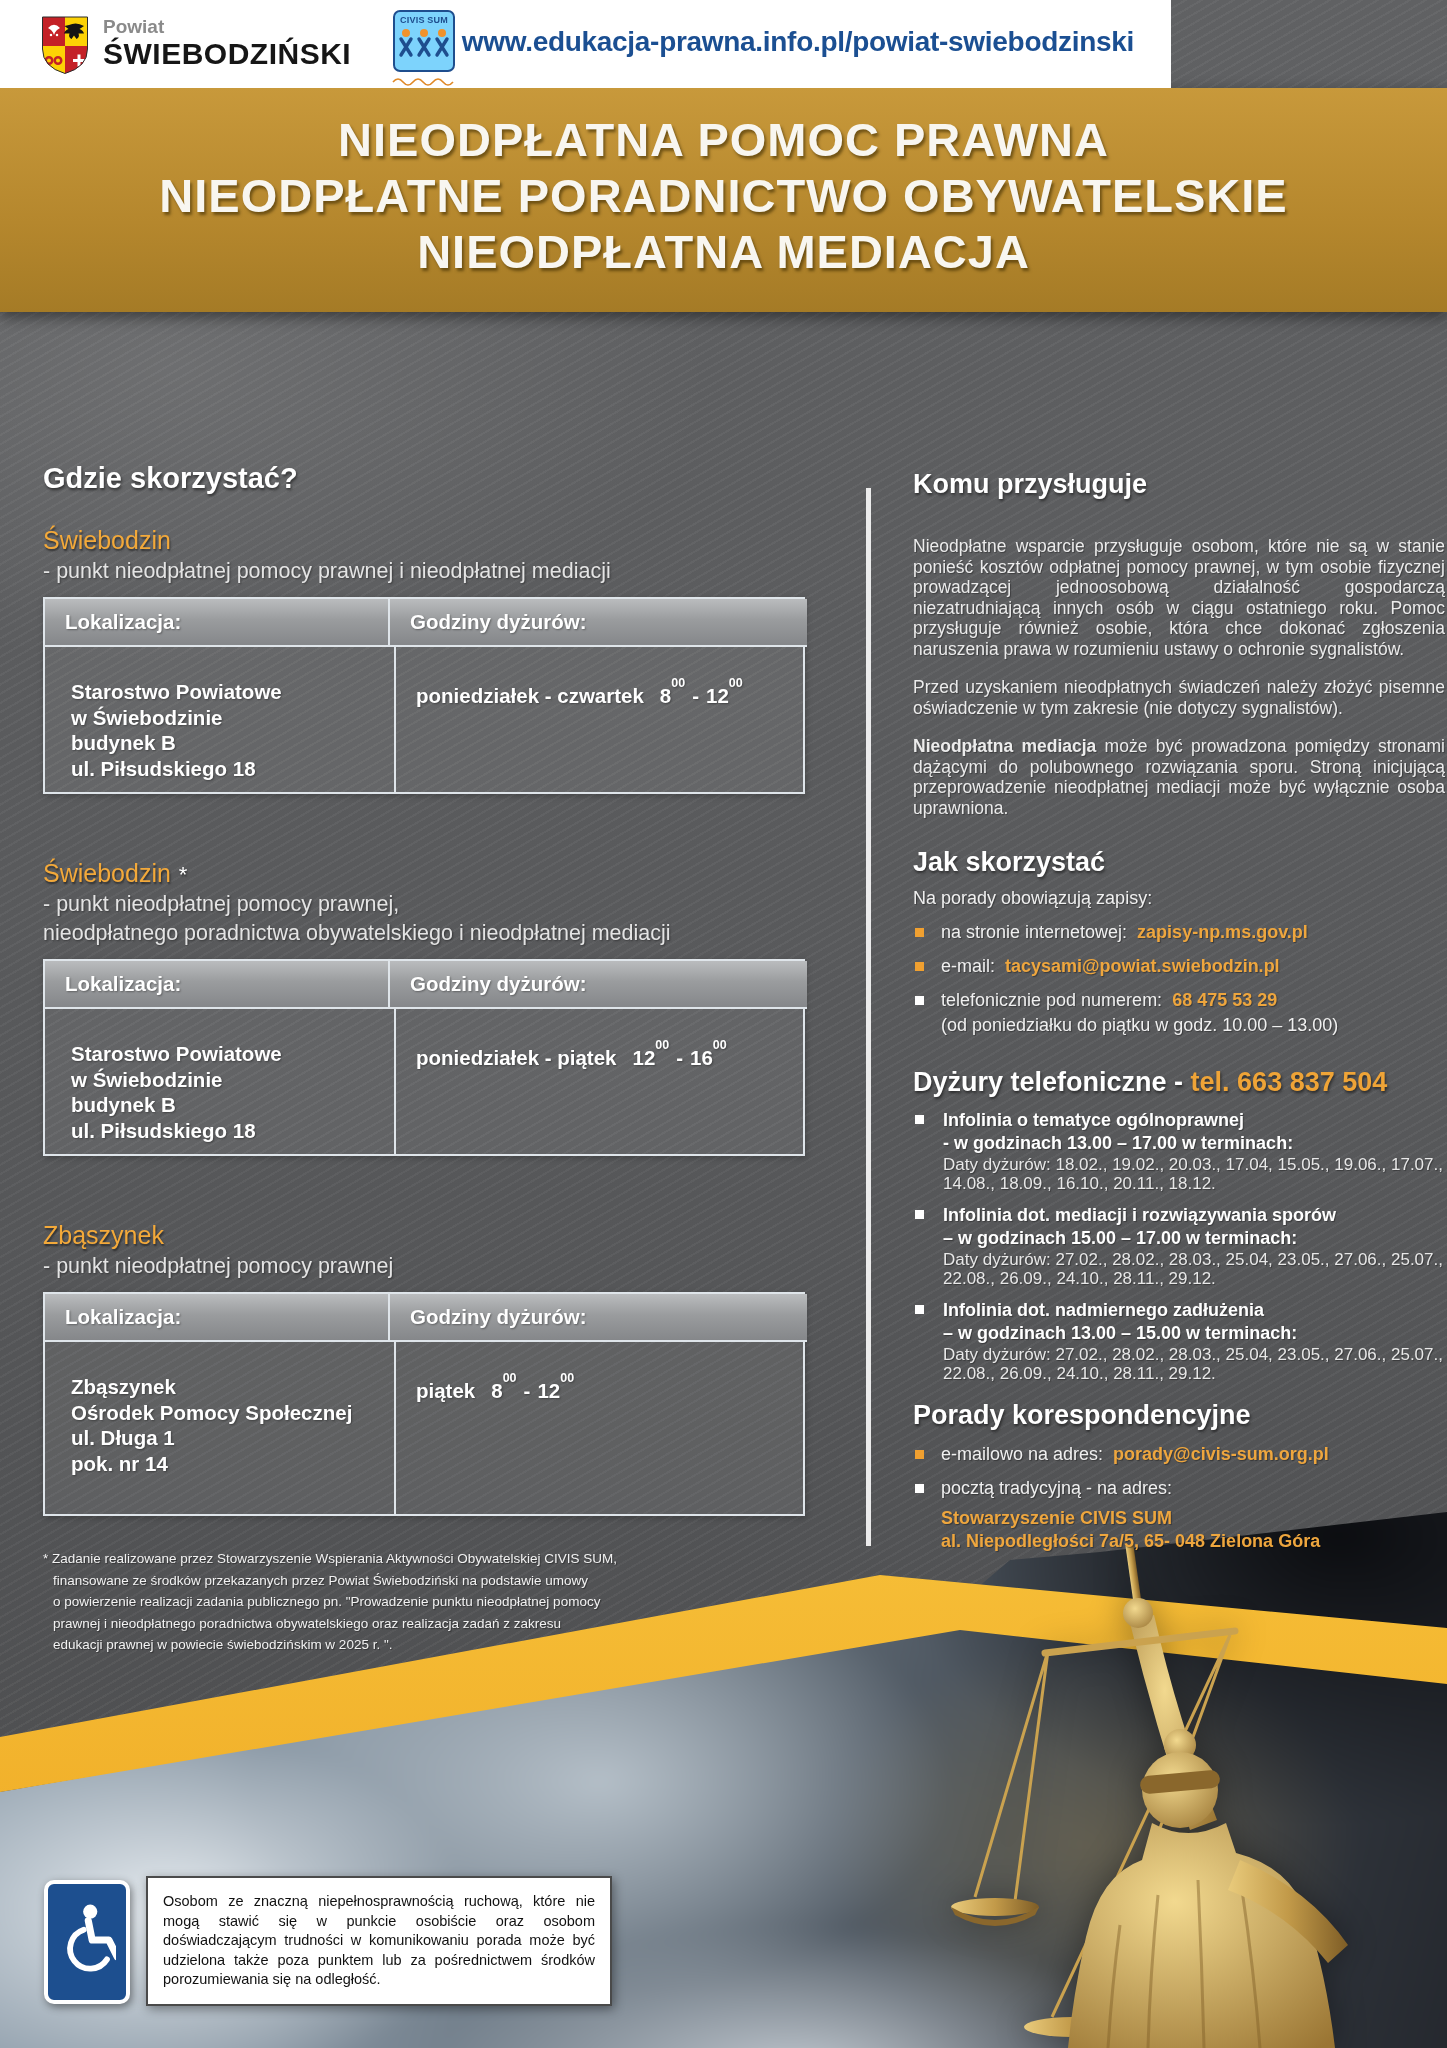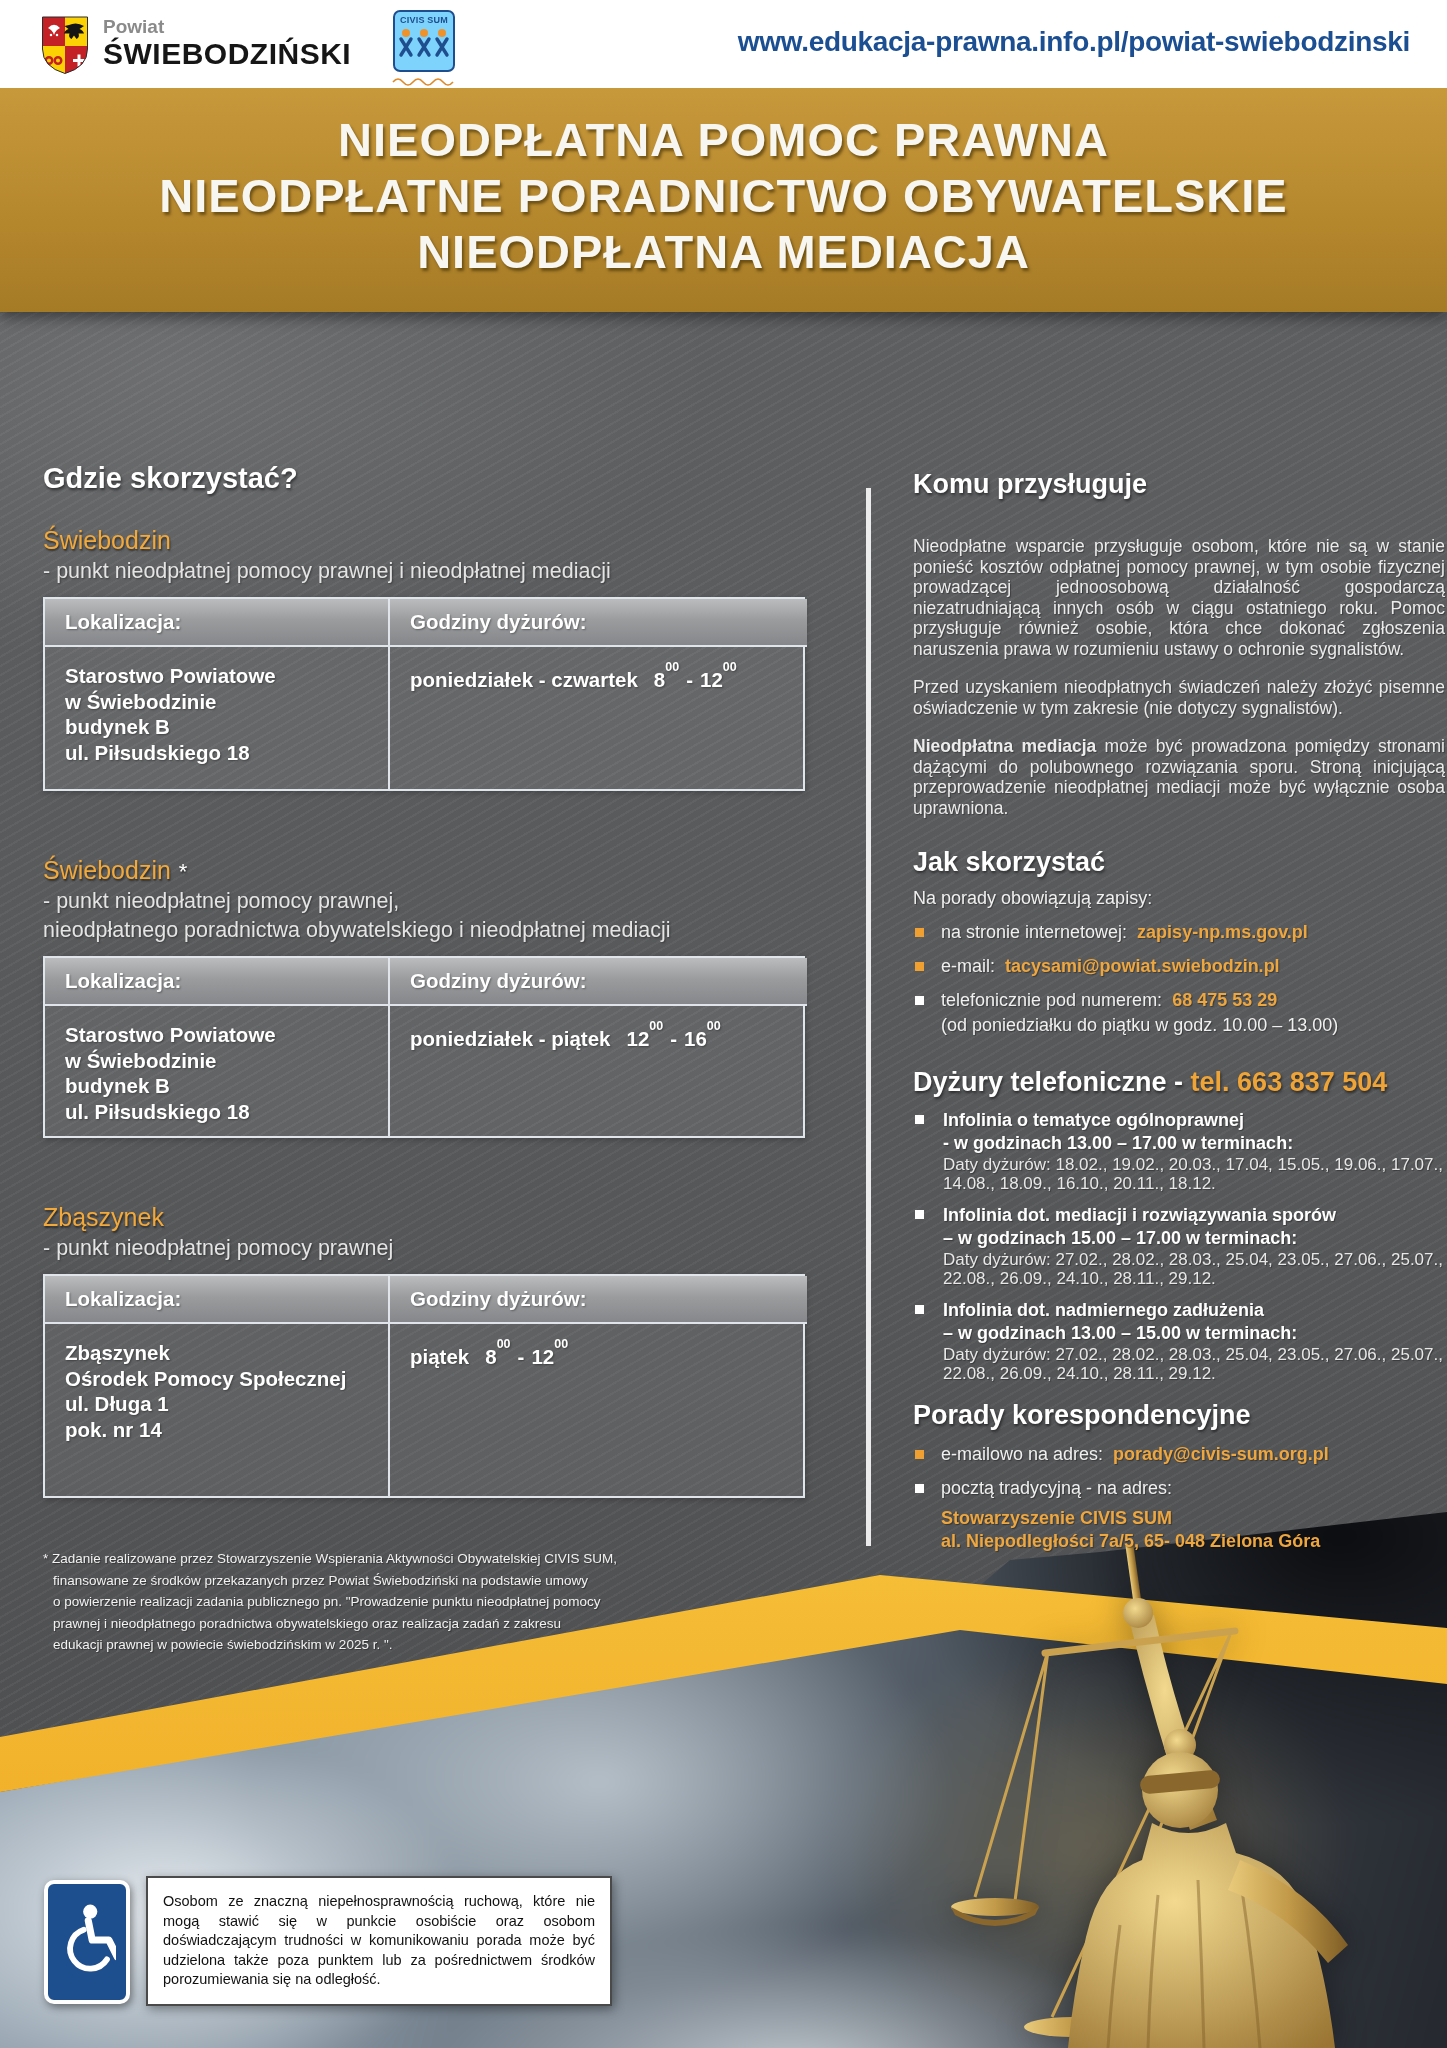--- a/index.html
+++ b/index.html
@@ -5,21 +5,21 @@
   html,body{margin:0;padding:0;background:#26272a;}
   .poster{position:relative;width:1447px;height:2048px;overflow:hidden;
           font-family:"Liberation Sans",sans-serif;background:#58595b;}
   
   .bg{position:absolute;inset:0;z-index:0;
       background:
         radial-gradient(ellipse 900px 500px at 12% 18%, rgba(255,255,255,.10), rgba(255,255,255,0) 60%),
         repeating-linear-gradient(150deg, rgba(255,255,255,.045) 0 2px, rgba(255,255,255,0) 2px 8px),
         linear-gradient(180deg,#606163 0%, #57585a 55%, #4b4c4e 100%);}
   
-  .topbar{position:absolute;left:0;top:0;width:1447px;height:88px;background:#ffffff;z-index:6;}
+  .topbar{position:absolute;left:0;top:0;width:1171px;height:88px;background:#ffffff;z-index:6;}
   .brand{position:absolute;left:40px;top:14px;display:flex;align-items:flex-start;}
   .shield{width:50px;height:62px;}
   .brand-t{margin-left:13px;}
   .powiat{font-size:19px;color:#8a8a8a;font-weight:bold;line-height:21px;margin-top:2px;}
   .pname{font-size:30px;color:#161616;font-weight:bold;letter-spacing:.5px;line-height:33px;}
   .civis{position:absolute;left:390px;top:10px;width:68px;text-align:center;}
   .civis-box{width:62px;height:62px;border:2px solid #1e4e8e;border-radius:7px;background:#7dd3fc;
              box-sizing:border-box;padding-top:3px;margin:0 auto;}
   .civis-t{font-size:9px;font-weight:bold;color:#1e4e8e;letter-spacing:.2px;line-height:10px;}
   .url{position:absolute;right:37px;top:26px;font-size:28px;font-weight:bold;color:#1b4f92;
@@ -41,22 +41,22 @@
   .city .suffix{color:#ffffff;margin-left:8px;font-size:22px;}
   .desc{font-size:21.5px;line-height:29px;color:#e4e4e4;text-shadow:1px 1px 2px rgba(0,0,0,.4);}
   .loc-table{width:762px;display:grid;grid-template-columns:343px 419px;border:2px solid #dfe5ea;
              background:rgba(255,255,255,.07);box-shadow:1px 2px 6px rgba(0,0,0,.25);margin-top:11px;
              box-sizing:border-box;}
   .lt-cell{padding:11px 18px 11px 20px;color:#fff;box-sizing:border-box;}
   .lt-head{background:linear-gradient(180deg,#babcbe 0%,#9a9c9e 45%,#85878a 100%);
            font-weight:bold;font-size:20.5px;border-bottom:2px solid #dfe5ea;
            text-shadow:1px 1px 2px rgba(0,0,0,.35);}
   .lt-right{border-left:2px solid #dfe5ea;}
-  .lt-body{font-weight:bold;font-size:20.5px;line-height:25.5px;padding-top:16px;
-           text-shadow:1px 1px 2px rgba(0,0,0,.35);}
+  .lt-body{font-weight:bold;font-size:20.5px;line-height:25.5px;padding-top:32px;
+           text-shadow:1px 1px 2px rgba(0,0,0,.35);margin-left:6px;}
   .mh1{min-height:142px;} .mh2{min-height:130px;} .mh3{min-height:172px;}
   sup.hh{font-size:12.5px;position:relative;top:-8px;font-weight:bold;}
   .time{margin-left:16px;} .dash{margin:0 7px;}
   
   .divider{position:absolute;left:866px;top:488px;width:5px;height:1058px;background:#f3f3f3;
            opacity:.95;z-index:4;}
   
   .col-right{position:absolute;left:913px;top:468px;width:532px;z-index:4;}
   .h-right{font-size:27px;font-weight:bold;color:#fff;line-height:32px;
            text-shadow:1px 2px 3px rgba(0,0,0,.55);margin:0;}

